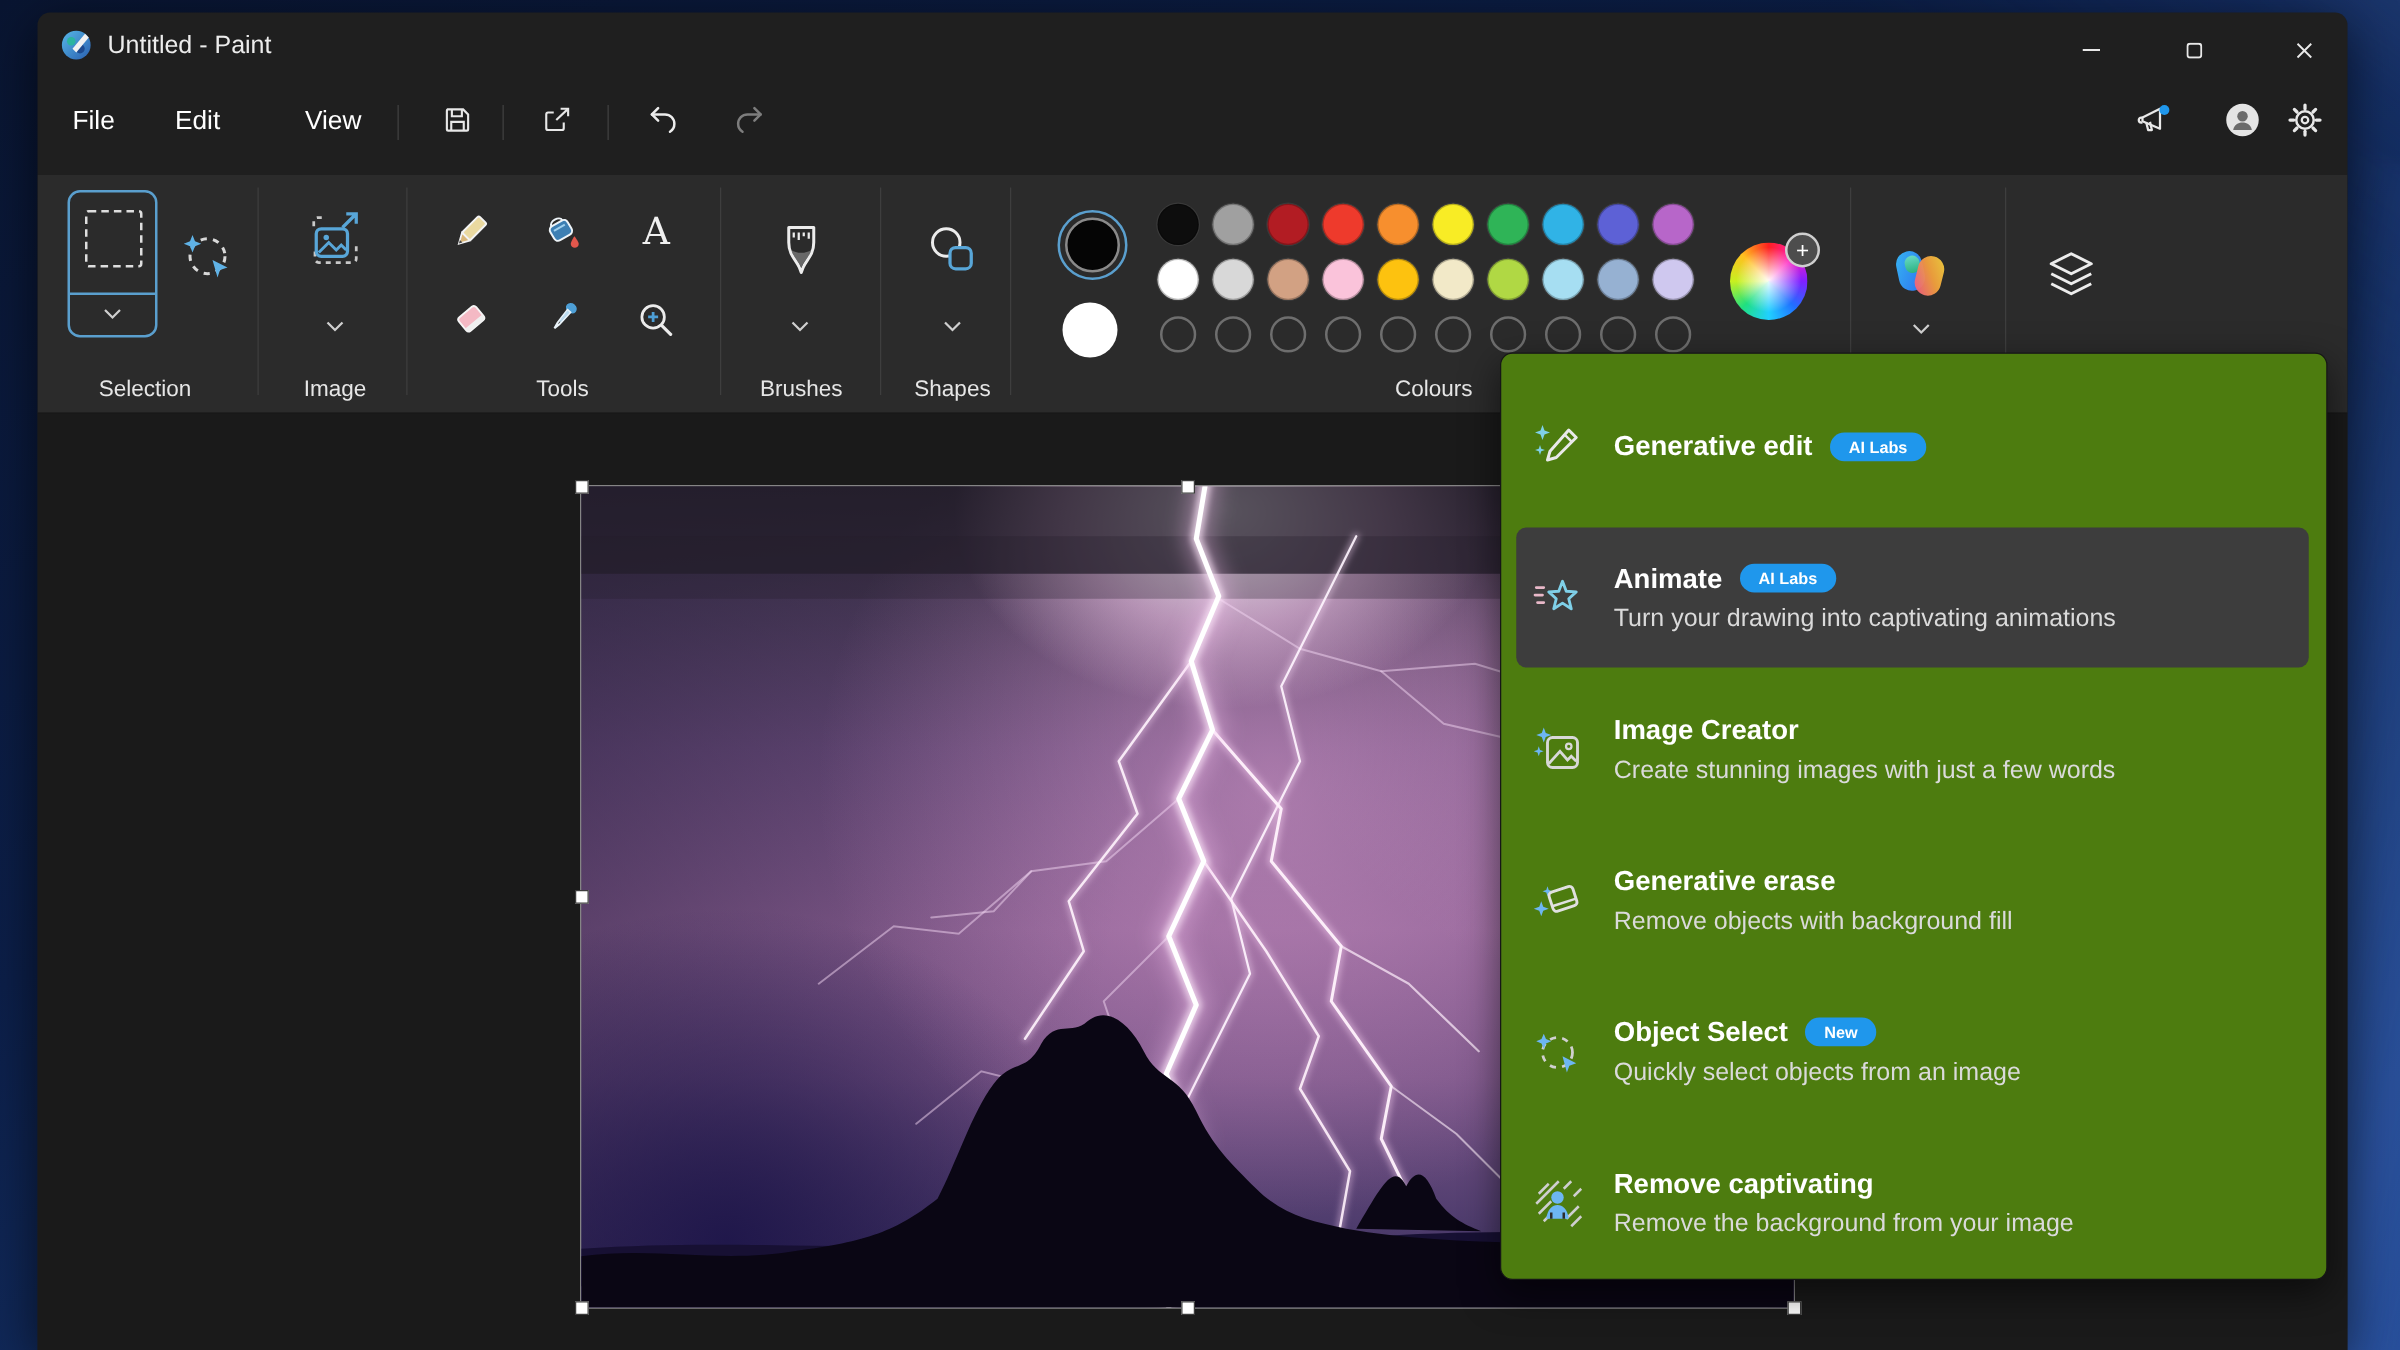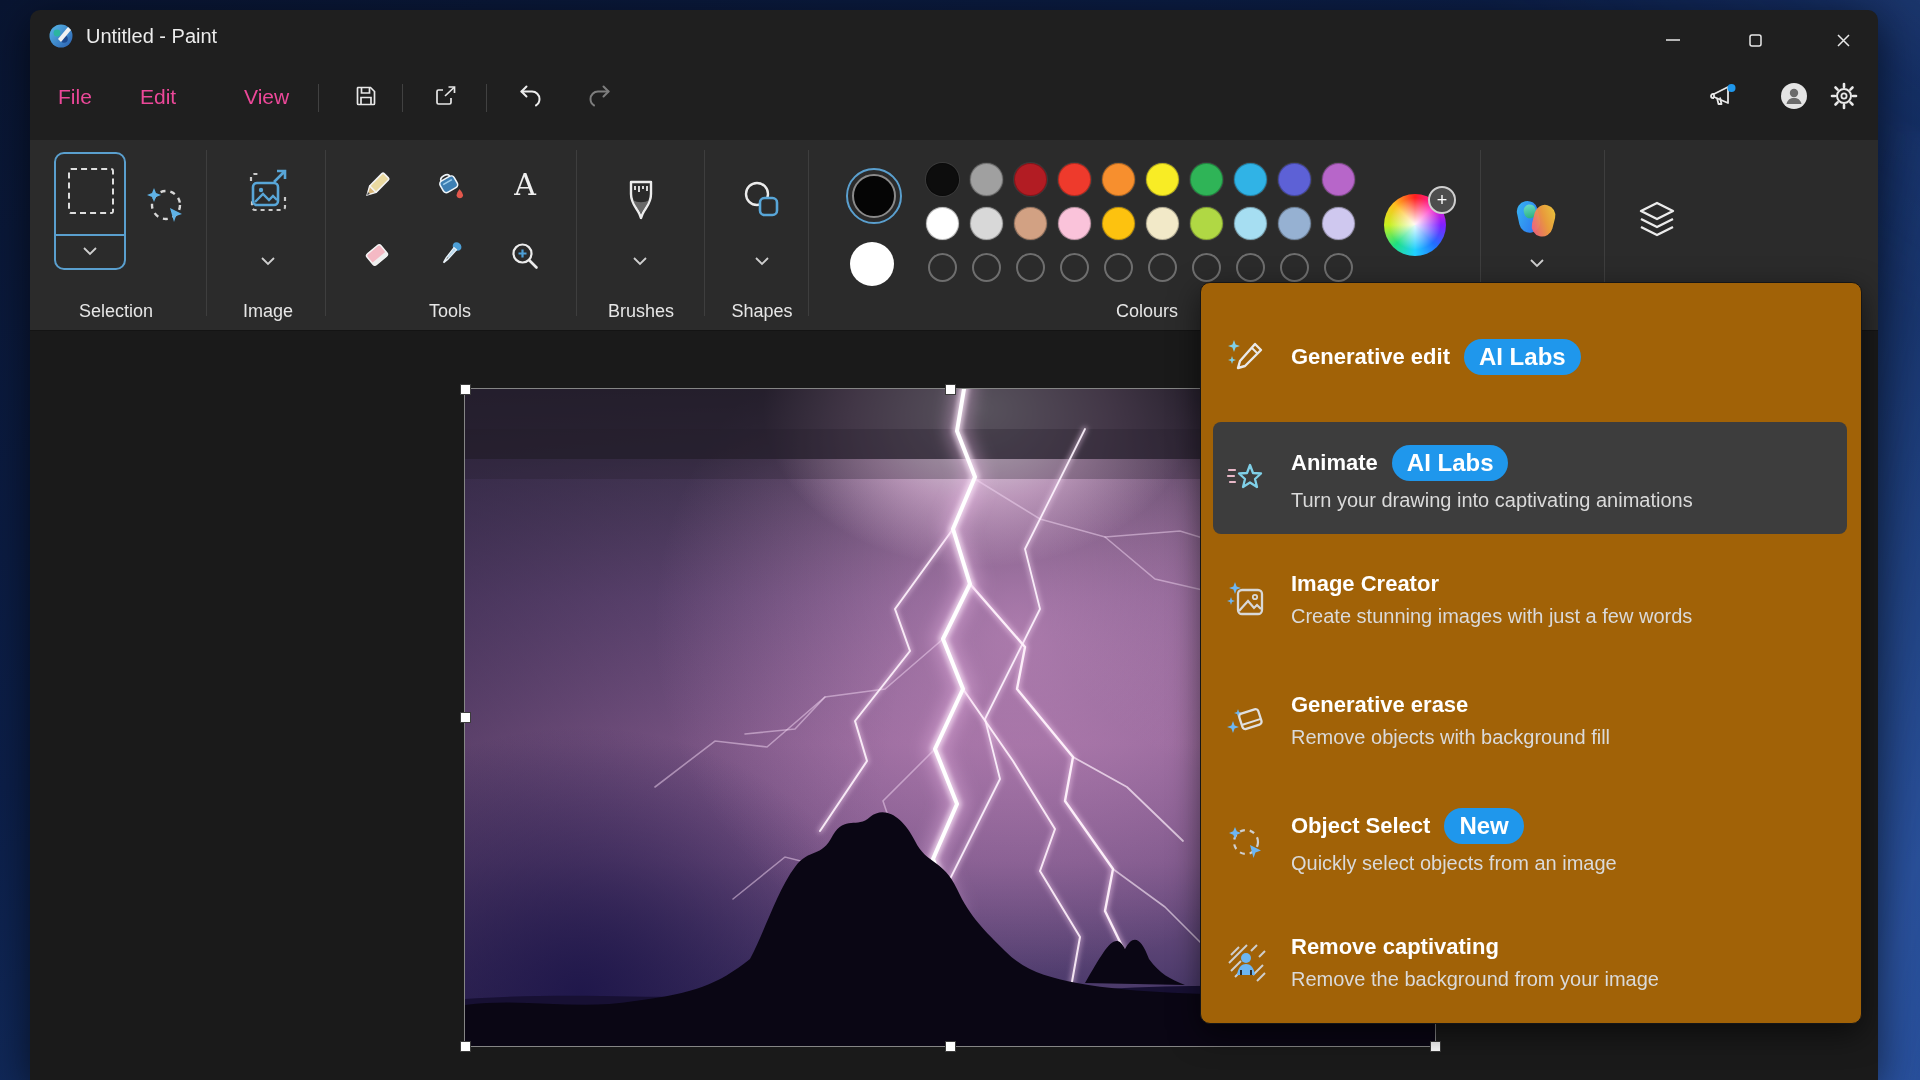--- a/index.html
+++ b/index.html
@@ -16,21 +16,21 @@
   .ribbon-bg{position:absolute;left:0;top:130px;width:100%;height:190px;background:#2b2b2b;border-bottom:1px solid #141414;}
   .canvas-bg{position:absolute;left:0;top:321px;width:100%;height:749px;background:#1a1a1a;}
 
   
   .titlebar{position:absolute;left:0;top:0;width:100%;height:52px;}
   .app-icon{position:absolute;left:18px;top:13px;width:26px;height:26px;}
   .win-title{position:absolute;left:56px;top:15px;font-size:20px;color:#ececec;}
   .winbtn{position:absolute;top:14px;width:46px;height:32px;display:flex;align-items:center;justify-content:center;}
 
   
-  .menu-item{position:absolute;top:70px;height:34px;line-height:34px;font-size:21px;color:#ec4899;padding:0 6px;}
+  .menu-item{position:absolute;top:70px;height:34px;line-height:34px;font-size:21px;color:#ffffff;padding:0 6px;}
   .qsep{position:absolute;top:74px;width:1px;height:28px;background:#414141;}
   .qbtn{position:absolute;top:66px;width:44px;height:40px;display:flex;align-items:center;justify-content:center;}
 
   
   .rdiv{position:absolute;top:140px;height:166px;width:1px;background:#3e3e3e;}
   .rlabel{position:absolute;top:291px;transform:translateX(-50%);font-size:18px;color:#e6e6e6;white-space:nowrap;}
   .sel-button{position:absolute;left:24px;top:142px;width:72px;height:118px;border:2px solid #5a9fce;border-radius:10px;box-sizing:border-box;}
   .sel-dash{position:absolute;left:12px;top:14px;width:42px;height:42px;border:2px dashed #dedede;border-radius:3px;}
   .sel-split{position:absolute;left:0;right:0;top:80px;height:2px;background:#5a9fce;}
   .chev{position:absolute;width:16px;height:10px;}
@@ -44,29 +44,29 @@
   .swatches{position:absolute;left:896px;top:153px;display:grid;grid-template-columns:repeat(10,33px);grid-auto-rows:33px;column-gap:11px;row-gap:11px;}
   .swatch{width:33px;height:33px;border-radius:50%;box-shadow:inset 0 0 0 1px rgba(0,0,0,.25),0 0 0 1px rgba(255,255,255,.07);}
   .swatch-empty{width:29px;height:29px;margin:2px;border-radius:50%;border:2px solid #6e6e6e;box-sizing:border-box;background:transparent;}
   .wheel{position:absolute;left:1354px;top:184px;width:62px;height:62px;border-radius:50%;
     background:radial-gradient(circle at 50% 48%,rgba(255,255,255,.95) 0%,rgba(255,255,255,0) 58%),
     conic-gradient(#ff2020,#ff20c0,#8020ff,#2070ff,#20d0ff,#20e080,#c8f020,#ffc020,#ff2020);}
   .wheel-plus{position:absolute;left:1398px;top:176px;width:28px;height:28px;border-radius:50%;background:#4d4d4d;
     border:2px solid #cfcfcf;box-sizing:border-box;display:flex;align-items:center;justify-content:center;color:#fff;font-size:18px;line-height:1;}
 
   
-  .panel{position:absolute;left:1170px;top:272px;width:660px;height:740px;background:#a16207;border-radius:10px;
+  .panel{position:absolute;left:1170px;top:272px;width:660px;height:740px;background:#4d7c0f;border-radius:10px;
     border:1px solid #161616;box-shadow:0 10px 30px rgba(0,0,0,.55);z-index:10;}
   .crow{position:absolute;left:12px;width:634px;height:112px;display:flex;align-items:center;border-radius:8px;padding:0 10px;box-sizing:border-box;}
   .crow.hl{background:#3d3d3d;}
   .cicon{width:46px;min-width:46px;display:flex;align-items:center;justify-content:center;}
   .ctext{margin-left:22px;}
   .ctitle-row{display:flex;align-items:center;}
   .ctitle{font-size:22px;font-weight:700;color:#ffffff;}
-  .cbadge{margin-left:14px;background:#1f97ec;color:#fff;font-size:24px;font-weight:700;padding:4px 15px;border-radius:999px;}
+  .cbadge{margin-left:14px;background:#1f97ec;color:#fff;font-size:13px;font-weight:700;padding:4px 15px;border-radius:999px;}
   .cbadge:empty{display:none;}
   .cdesc{margin-top:8px;font-size:20px;color:#dadada;}
 
   
   .photo{position:absolute;left:435px;top:379px;width:970px;height:657px;z-index:1;outline:1px solid rgba(190,190,190,.65);overflow:hidden;
     background:
       radial-gradient(ellipse 300px 220px at 53% 3%, rgba(255,250,255,.95), rgba(246,205,238,.5) 42%, rgba(246,205,238,0) 72%),
       radial-gradient(ellipse 520px 500px at 57% 36%, rgba(228,164,214,.5), rgba(228,164,214,0) 70%),
       radial-gradient(ellipse 420px 300px at 90% 30%, rgba(216,150,200,.35), rgba(216,150,200,0) 70%),
       radial-gradient(ellipse 500px 430px at 12% 92%, rgba(30,22,74,.95), rgba(30,22,74,0) 62%),

